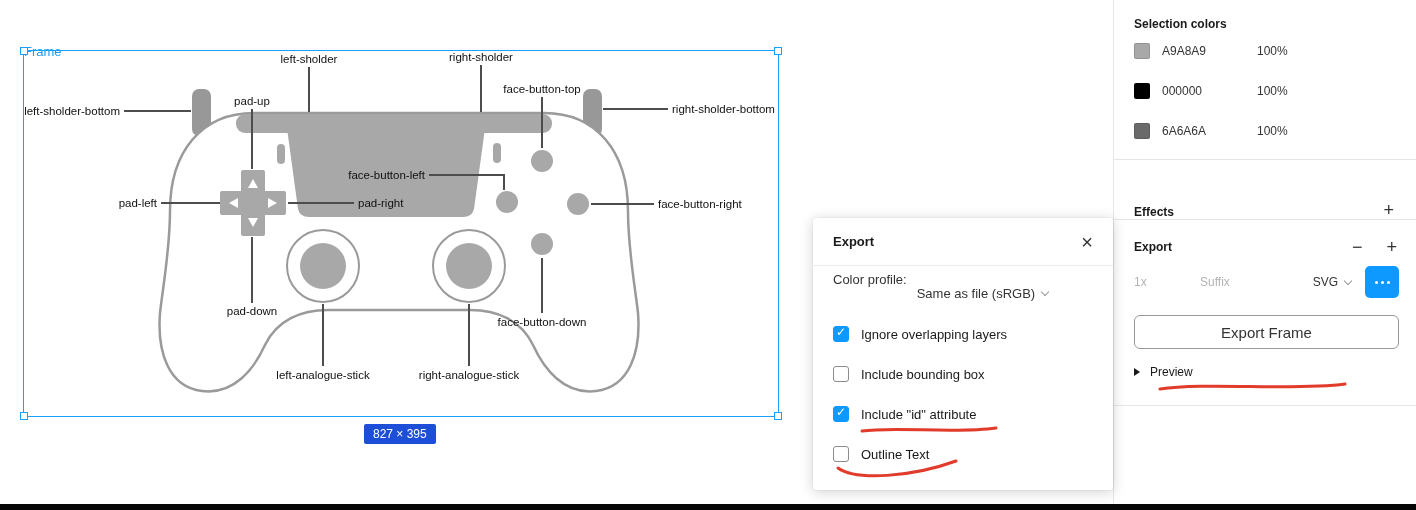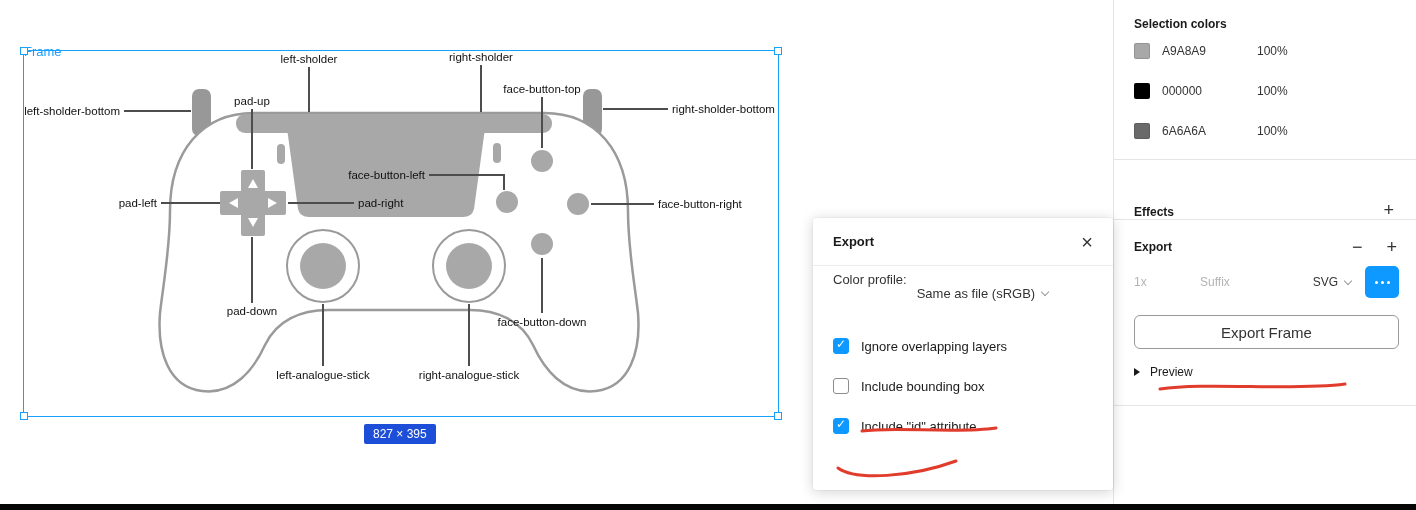--- a/index.html
+++ b/index.html
@@ -44,21 +44,21 @@
   .modal-close { font-size:20px; color:#333; line-height:1; cursor:pointer; padding:2px 4px; }
   .modal-body { padding:6px 20px 0 20px; }
   .cp-row { height:42px; display:flex; font-size:13px; }
   .cp-label { color:#333; }
   .cp-value { margin-left:10px; color:#333; display:flex; align-items:center; cursor:pointer; }
   .chev {
     display:inline-block; width:6px; height:6px;
     border-right:1.4px solid #999; border-bottom:1.4px solid #999;
     transform:rotate(45deg); margin-left:7px; margin-top:-3px;
   }
-  .opt-row { height:40px; display:flex; align-items:flex-end; gap:12px; font-size:13px; color:#1a1a1a; }
+  .opt-row { height:40px; display:flex; align-items:center; gap:12px; font-size:13px; color:#1a1a1a; }
   .cb {
     width:16px; height:16px; border:1.5px solid #8c8c8c; border-radius:3px;
     background:#fff; position:relative; flex:none; cursor:pointer;
   }
   .cb[data-checked="true"] { background:#0d99ff; border-color:#0d99ff; }
   .cb[data-checked="true"]::after {
     content:"✓"; position:absolute; left:2px; top:-2px;
     color:#fff; font-size:12px; font-weight:700;
   }
 
@@ -218,20 +218,24 @@
       <span>Ignore overlapping layers</span>
     </div>
     <div class="opt-row">
       <span class="cb" data-checked="false"></span>
       <span>Include bounding box</span>
     </div>
     <div class="opt-row">
       <span class="cb" data-checked="true"></span>
       <span>Include "id" attribute</span>
     </div>
+    <div class="opt-row">
+      <span class="cb" data-checked="false"></span>
+      <span>Outline Text</span>
+    </div>
   </div>
 </div>
 
 <aside class="sidebar">
 
   <div class="sec sec-colors">
     <div class="sec-title">Selection colors</div>
 
     <div class="color-row">
       <span class="swatch" style="background: rgb(169, 168, 169);"></span>

